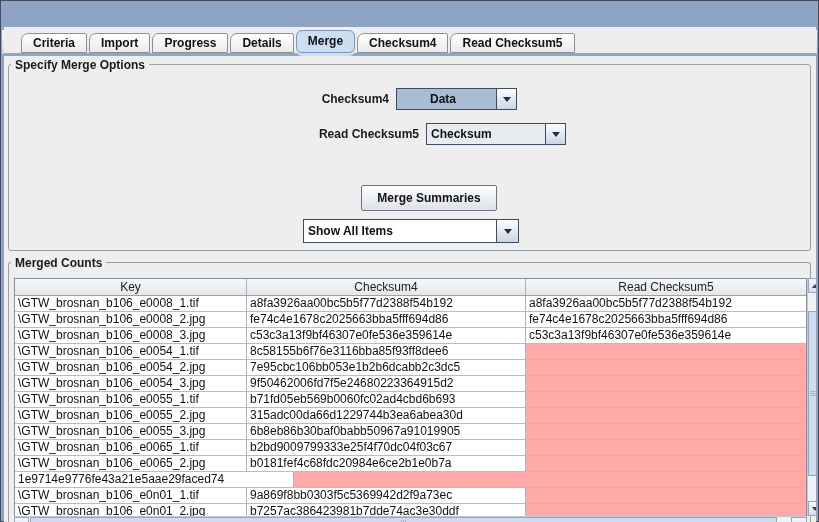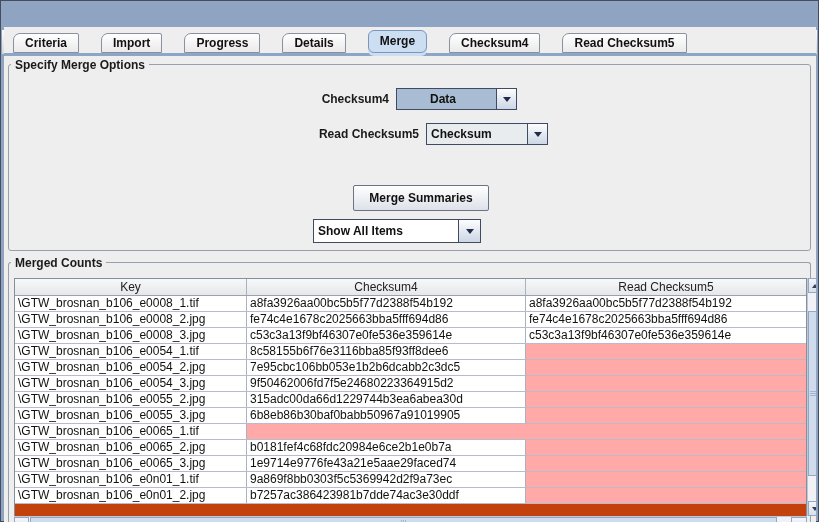--- a/index.html
+++ b/index.html
@@ -8,21 +8,21 @@
 
   .window{position:relative;width:819px;height:522px;overflow:hidden;
     background:#8fa3c2;box-shadow:inset 0 0 0 1px #454c5c;}
   .titlebar{position:absolute;left:2px;right:2px;top:2px;height:25px;
     background:linear-gradient(#fbfbfb,#d7d7d7);border-bottom:1px solid #9aa0a8;
     font-size:13px;font-weight:bold;color:#000;line-height:24px;padding-left:26px;margin-top:28px;}
 
   .client{position:absolute;left:4px;right:3px;top:27px;bottom:0;background:#eeeeee;overflow:hidden;}
 
   
-  .tabbar{position:absolute;left:9px;top:3px;height:23px;display:flex;align-items:flex-end;gap:22px;z-index:2;}
+  .tabbar{position:absolute;left:17px;top:3px;height:23px;display:flex;align-items:flex-end;gap:2px;z-index:2;}
   .tab{height:20px;line-height:18px;padding:0 11px;font-size:12px;font-weight:bold;color:#111;
     background:linear-gradient(#ffffff,#eaeaea);border:1px solid #8a919c;
     border-top-left-radius:7px;border-top-right-radius:2px;white-space:nowrap;cursor:default;}
   .tab.selected{height:23px;line-height:21px;background:var(--selected-tab,#ccdef2);
     border-color:#7d95b8;box-shadow:0 3px 0 var(--selected-tab,#ccdef2);border-radius:6px;}
   .tab-underline{position:absolute;left:0;top:26px;width:100%;height:3px;background:#8ca6c8;z-index:1;}
 
   
   .group{position:absolute;border:1px solid #98a0ac;border-radius:3px;}
   .group-title{position:absolute;top:-8px;left:2px;background:#eeeeee;padding:0 4px;
@@ -124,32 +124,32 @@
 
       <div class="form-label" style="right:421px;top:27px;">Checksum4</div>
       <div class="combo sel" style="left:387px;top:23px;width:121px;height:22px;">
         <span class="combo-field">Data</span>
         <span class="combo-btn">
           <span class="tri-down"></span>
         </span>
       </div>
 
       <div class="form-label" style="right:391px;top:62px;">Read Checksum5</div>
-      <div class="combo gray" style="left:417px;top:58px;width:122px;height:22px;">
+      <div class="combo gray" style="left:417px;top:58px;width:140px;height:22px;">
         <span class="combo-field">Checksum</span>
         <span class="combo-btn">
           <span class="tri-down"></span>
         </span>
       </div>
 
-      <div class="push-btn" style="left:344px;top:120px;width:136px;height:26px;">
+      <div class="push-btn" style="left:352px;top:120px;width:136px;height:26px;">
         <span>Merge Summaries</span>
       </div>
 
-      <div class="combo white" style="left:304px;top:154px;width:168px;height:24px;justify-content:flex-end;">
+      <div class="combo white" style="left:294px;top:154px;width:216px;height:24px;justify-content:flex-end;">
         <span class="combo-field">Show All Items</span>
         <span class="combo-btn" style="width:22px;">
           <span class="tri-down"></span>
         </span>
       </div>
     </div>
 
     <div class="group" style="left:4px;top:235px;width:803px;height:266px;border-bottom:none;border-bottom-left-radius:0;border-bottom-right-radius:0;">
       <div class="group-title">Merged Counts</div>
 
@@ -190,46 +190,51 @@
               <div class="cell col-c4">7e95cbc106bb053e1b2b6dcabb2c3dc5</div>
               <div class="cell col-rc5 missing"></div>
             </div>
 
             <div class="trow">
               <div class="cell col-key">\GTW_brosnan_b106_e0054_3.jpg</div>
               <div class="cell col-c4">9f50462006fd7f5e24680223364915d2</div>
               <div class="cell col-rc5 missing"></div>
             </div>
 
+            <div class="trow">
+              <div class="cell col-key">\GTW_brosnan_b106_e0055_1.tif</div>
+              <div class="cell col-c4">b71fd05eb569b0060fc02ad4cbd6b693</div>
+              <div class="cell col-rc5 missing"></div>
+            </div>
 
             <div class="trow">
               <div class="cell col-key">\GTW_brosnan_b106_e0055_2.jpg</div>
               <div class="cell col-c4">315adc00da66d1229744b3ea6abea30d</div>
               <div class="cell col-rc5 missing"></div>
             </div>
 
             <div class="trow">
               <div class="cell col-key">\GTW_brosnan_b106_e0055_3.jpg</div>
               <div class="cell col-c4">6b8eb86b30baf0babb50967a91019905</div>
               <div class="cell col-rc5 missing"></div>
             </div>
 
             <div class="trow">
               <div class="cell col-key">\GTW_brosnan_b106_e0065_1.tif</div>
+              <div class="cell col-c4">b2bd9009799333e25f4f70dc04f03c67</div>
               <div class="cell col-rc5 missing"></div>
             </div>
 
             <div class="trow">
               <div class="cell col-key">\GTW_brosnan_b106_e0065_2.jpg</div>
               <div class="cell col-c4">b0181fef4c68fdc20984e6ce2b1e0b7a</div>
               <div class="cell col-rc5 missing"></div>
             </div>
 
             <div class="trow">
-              <div class="cell col-key">\GTW_brosnan_b106_e0065_3.jpg</div>
               <div class="cell col-c4">1e9714e9776fe43a21e5aae29faced74</div>
               <div class="cell col-rc5 missing"></div>
             </div>
 
             <div class="trow">
               <div class="cell col-key">\GTW_brosnan_b106_e0n01_1.tif</div>
               <div class="cell col-c4">9a869f8bb0303f5c5369942d2f9a73ec</div>
               <div class="cell col-rc5 missing"></div>
             </div>
 

